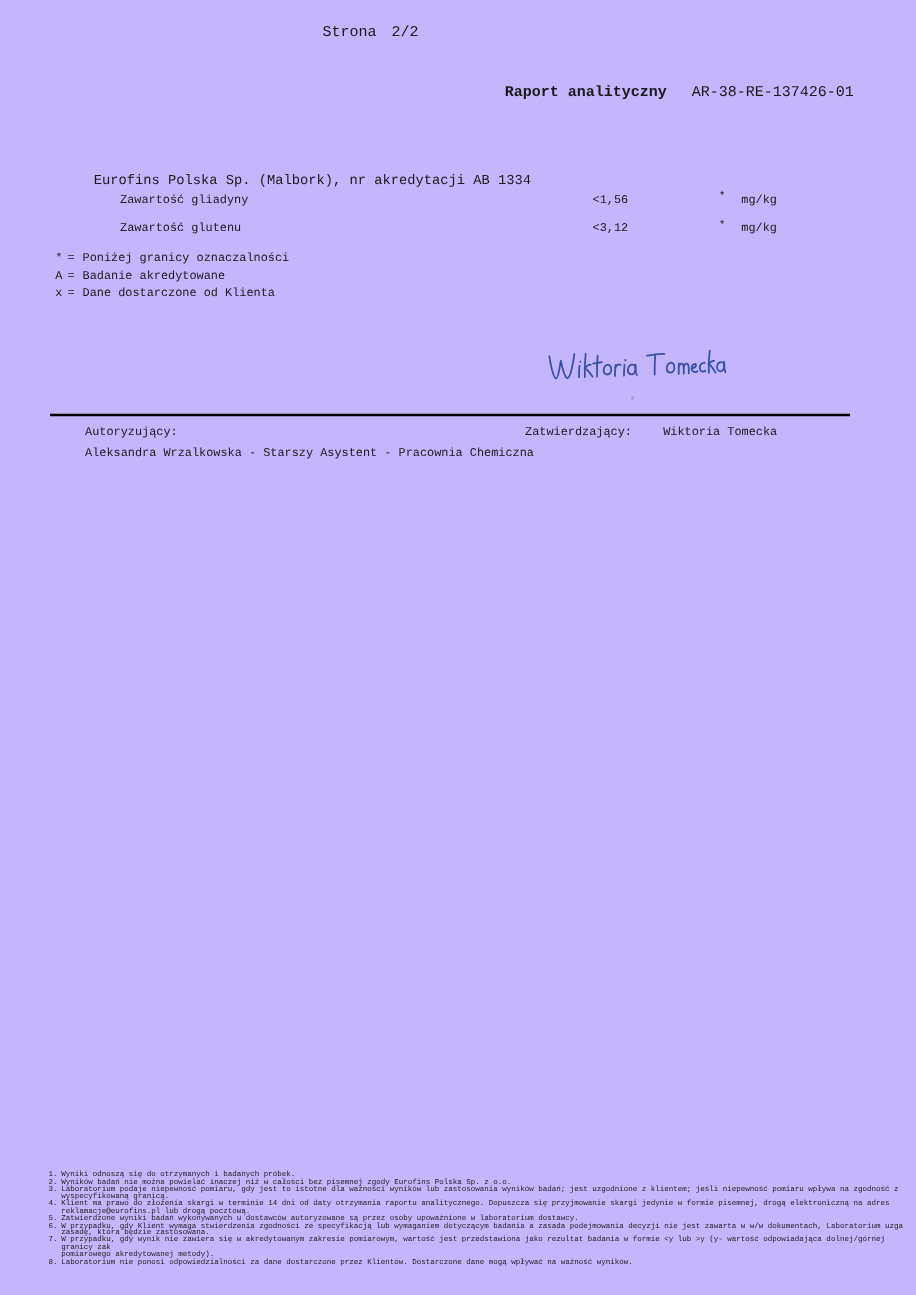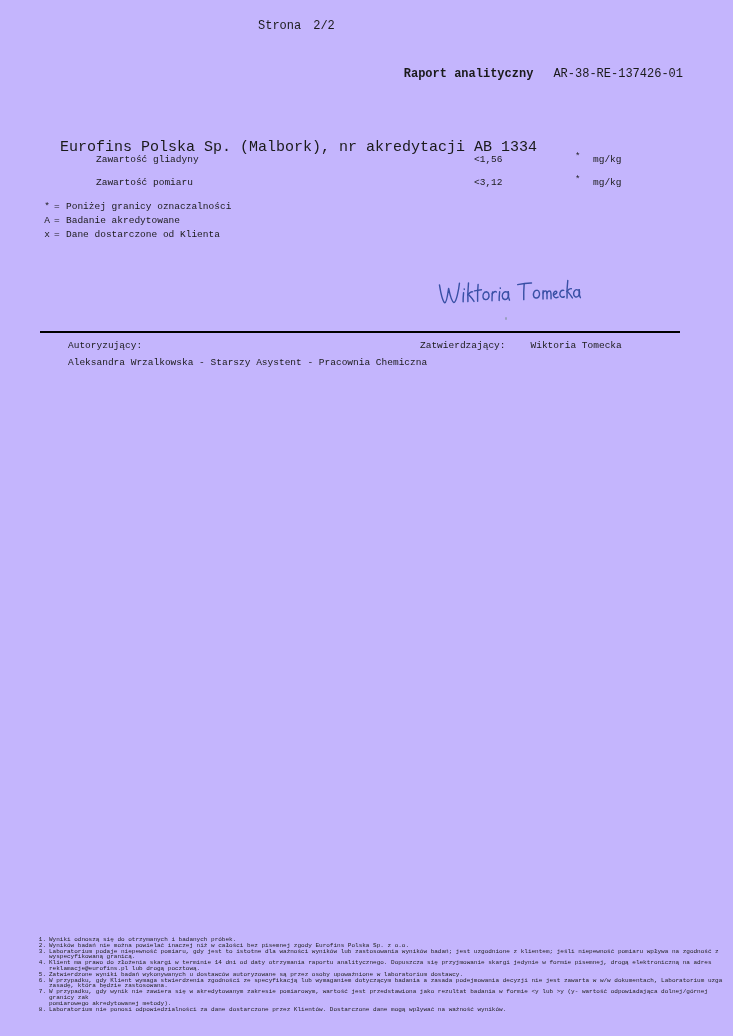--- a/index.html
+++ b/index.html
@@ -12,21 +12,21 @@
     color:#1a1a1a;
     overflow:hidden;
   }
   .abs{position:absolute;}
   
   .strona{left:258px;top:19px;font-size:12px;display:flex;gap:12px;}
   .hdr-row{top:19px;left:380px;width:303px;display:flex;justify-content:flex-end;align-items:center;gap:20px;font-size:12px;margin-top:48px;}
   .hdr-row.second{top:46px;width:300px;}
   .hdr-label{font-weight:bold;}
   
-  .lab-line{left:60px;top:139px;font-size:15px;}
+  .lab-line{left:75px;top:139px;font-size:11px;}
   .result-row{left:16px;width:733px;height:14px;font-size:9.5px;}
   .result-row .r-name{position:absolute;left:80px;top:0;}
   .result-row .r-value{position:absolute;left:458px;top:0;}
   .result-row .r-flag{position:absolute;left:559px;top:-2px;font-size:9px;}
   .result-row .r-unit{position:absolute;left:577px;top:0;}
   
   .legend{left:40px;top:201px;font-size:9.5px;}
   .legend-row{display:grid;grid-template-columns:14px 12px auto;height:14px;align-items:baseline;}
   .legend-row .sym{text-align:center;}
   
@@ -62,21 +62,21 @@
   <div class="abs lab-line">Eurofins Polska Sp. (Malbork), nr akredytacji AB 1334</div>
 
   <div class="abs result-row" style="top:154px;">
     <span class="r-name">Zawartość gliadyny</span>
     <span class="r-value">&lt;1,56</span>
     <span class="r-flag">*</span>
     <span class="r-unit">mg/kg</span>
   </div>
 
   <div class="abs result-row" style="top:177px;">
-    <span class="r-name">Zawartość pomiaru</span>
+    <span class="r-name">Zawartość glutenu</span>
     <span class="r-value">&lt;3,12</span>
     <span class="r-flag">*</span>
     <span class="r-unit">mg/kg</span>
   </div>
 
   <div class="abs legend">
     <div class="legend-row">
       <span class="sym">*</span>
       <span>=</span>
       <span>Poniżej granicy oznaczalności</span>

